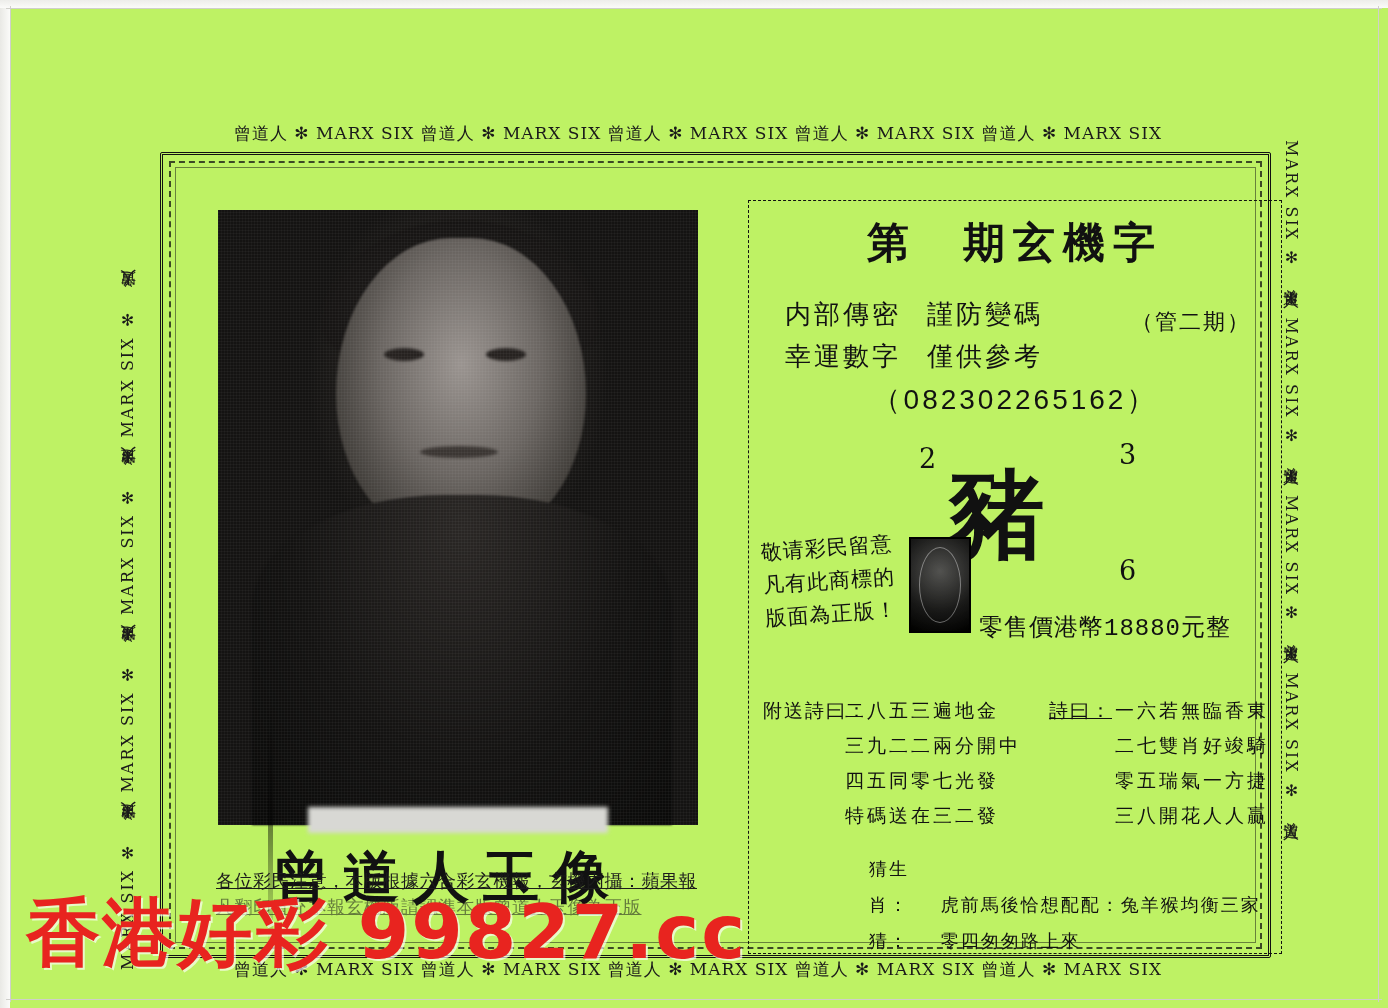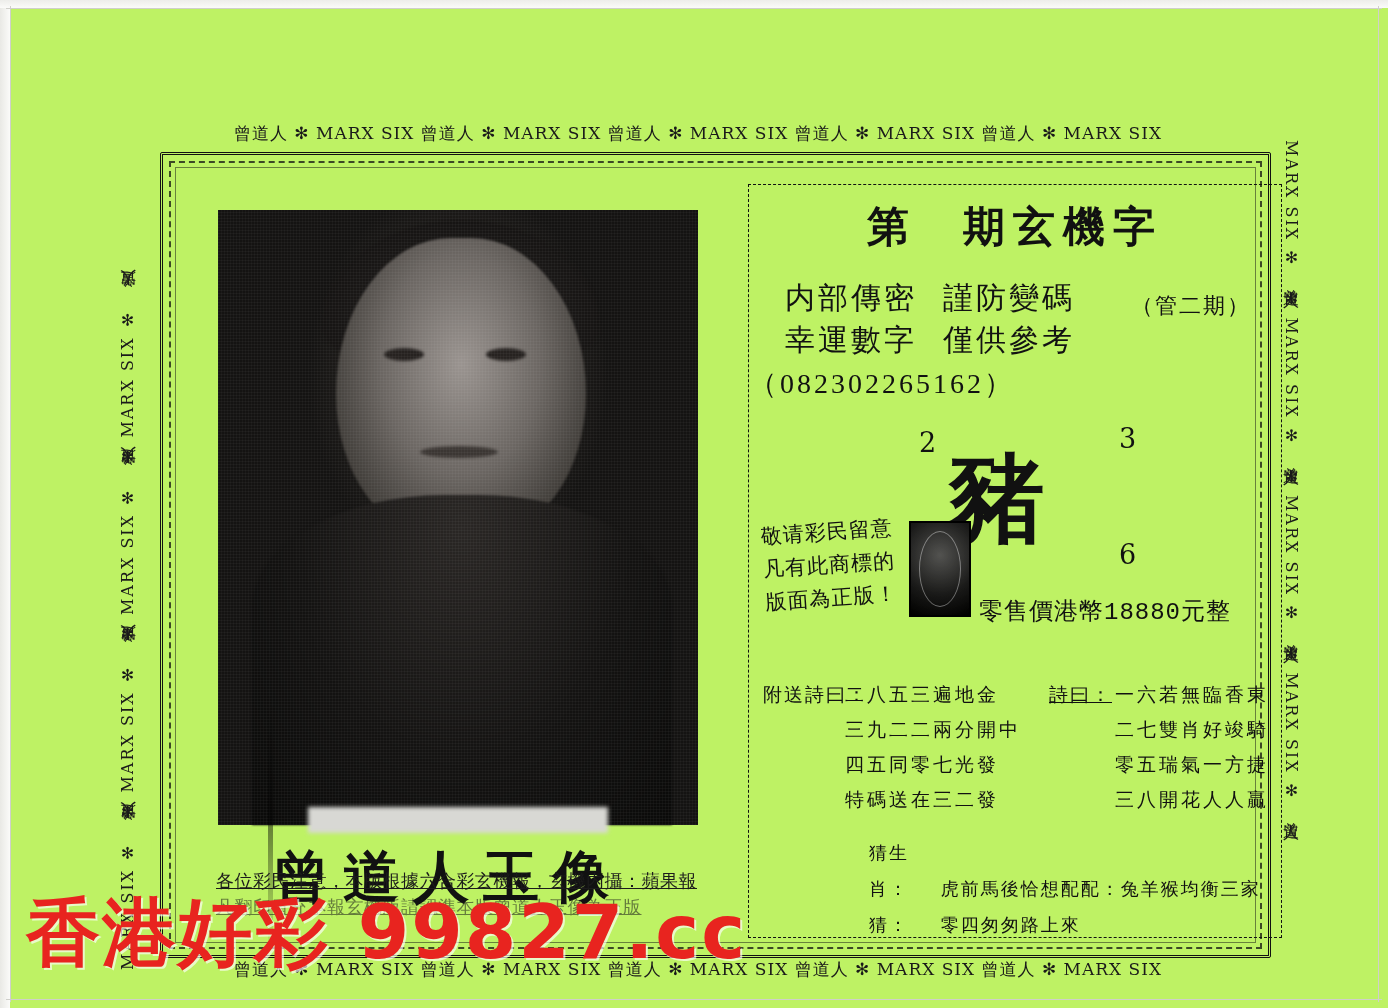--- a/index.html
+++ b/index.html
@@ -202,58 +202,59 @@
     text-decoration: underline;
   }
   .fineprint .line2 {
     opacity: .55;
     filter: blur(.4px);
   }
 
   
   .right-panel {
     position: absolute;
-    left: 748px; top: 184px;
+    left: 748px; top: 200px;
     width: 532px; height: 752px;
     border: 1px dashed #111;
   }
   .rp-title {
     position: absolute;
     left: 0; top: 14px; width: 532px;
     text-align: center;
     font-family: "DejaVu Serif", serif;
     font-weight: bold;
     font-size: 42px;
     letter-spacing: 8px;
     color: #111;
   }
   .rp-title .gap { display: inline-block; width: 46px; }
 
   .rp-sub {
     position: absolute;
     left: 36px; top: 92px;
     font-family: "DejaVu Serif", serif;
-    font-size: 30px;
+    font-size: 26px;
     line-height: 42px;
     letter-spacing: 3px;
     color: #121212;
   }
   .rp-sub .col2 { display: inline-block; margin-left: 26px; }
   .rp-issue {
     position: absolute;
     right: 30px; top: 106px;
     font-family: "DejaVu Serif", serif;
     font-size: 22px;
     letter-spacing: 2px;
     color: #121212;
   }
   .rp-code {
     position: absolute;
     left: 0; top: 180px; width: 532px;
-    font-family: Liberation Serif, serif;
+    text-align: center;
+    font-family: Liberation Sans, sans-serif;
     font-size: 28px;
     letter-spacing: 3px;
     color: #111;
   }
 
   
   .zodiac-wrap {
     position: absolute;
     left: 170px; top: 236px;
     width: 250px; height: 230px;

